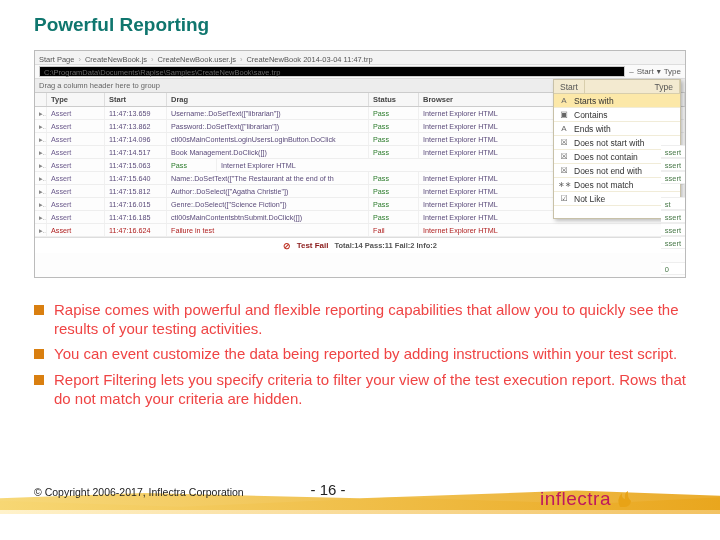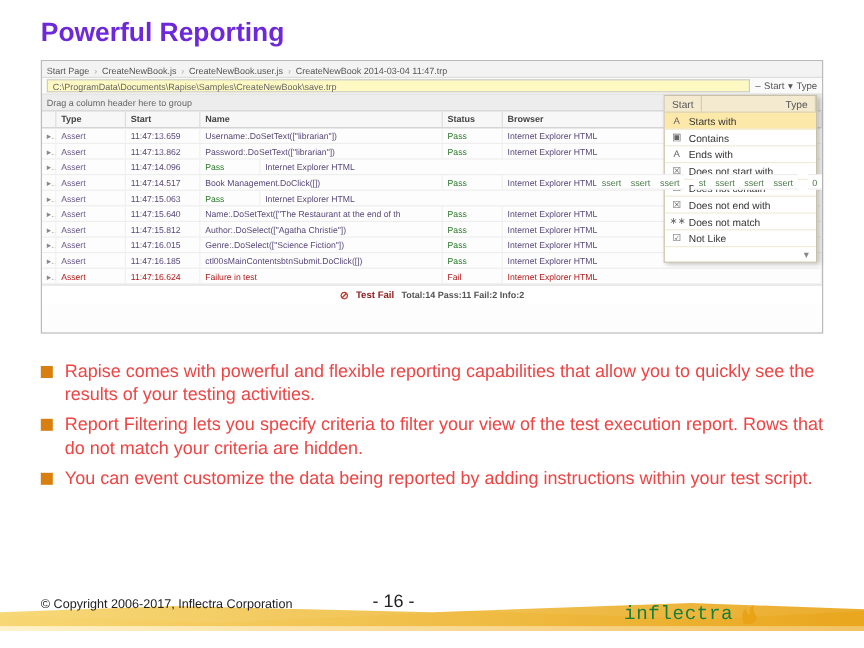--- a/index.html
+++ b/index.html
@@ -1,25 +1,25 @@
 <!DOCTYPE html>
 <html><head>
 <meta charset="utf-8">
 <style>
   * { box-sizing: border-box; margin: 0; padding: 0; }
   body { width: 720px; height: 540px; font-family: Arial, sans-serif; background:#fff; position:relative; overflow:hidden; }
   .slide { width:720px; height:540px; position:relative; }
-  .title { font-size:22px; font-weight:bold; color:#6d28d9; padding:14px 0 0 34px; }
+  .title { font-size:19px; font-weight:bold; color:#0f766e; padding:14px 0 0 34px; }
   
   .shot { position:absolute; left:34px; top:50px; width:652px; height:228px; border:1px solid #bbb; background:#fdfdfd; font-size:8px; color:#333; }
   .crumb { height:14px; background:#f3f3f3; border-bottom:1px solid #ddd; display:flex; align-items:flex-end; gap:4px; padding:0 4px; font-size:7.5px; color:#555;}
   .crumb .seg { display:flex; align-items:center; gap:2px; }
   .crumb .sep { color:#aaa; }
   .pathbar { height:14px; border-bottom:1px solid #ddd; display:flex; align-items:center; padding:0 4px; font-size:7.5px; color:#666; background:#fafafa;}
-  .pathbar .path { flex:1; border:1px solid #ccc; height:11px; line-height:11px; padding:0 4px; background:#fef9c3; margin-right:4px;}
+  .pathbar .path { flex:1; border:1px solid #ccc; height:11px; line-height:11px; padding:0 4px; background:#000000; margin-right:4px;}
   .pathbar .controls { display:flex; gap:3px; align-items:center;}
   .pathbar .ctrl { color:#555; font-size:8px; }
   .ghdr { height:14px; background:#ededed; border-bottom:1px solid #ccc; padding:0 4px; line-height:14px; color:#666; font-size:7.5px; }
   .cols { height:14px; display:flex; border-bottom:1px solid #ccc; background:#f7f7f7; }
   .cols div { border-right:1px solid #ddd; line-height:14px; padding:0 4px; font-size:7.5px; color:#444; font-weight:bold;}
   .col-exp { width:12px; }
   .col-type { width:58px; }
   .col-start { width:62px; }
   .col-name { width:202px; }
   .col-status { width:50px; }
@@ -40,36 +40,36 @@
   
   .filterdd { position:absolute; right:4px; top:28px; width:128px; background:#fff; border:1px solid #c8c1a8; box-shadow:2px 2px 4px rgba(0,0,0,0.25); font-size:8.5px; }
   .filterdd .hdr { background:#f3ead0; border-bottom:1px solid #d8ceac; height:14px; line-height:14px; display:flex; }
   .filterdd .hdr span { padding:0 6px; color:#555; border-right:1px solid #d8ceac; }
   .filterdd .hdr .spacer{ flex:1; border:none;}
   .filterdd .item { height:14px; line-height:14px; padding:0 4px; display:flex; align-items:center; gap:4px; border-bottom:1px solid #f1ecd8; color:#333;}
   .filterdd .item.sel { background:#fce8a8; }
   .filterdd .glyph { width:12px; display:inline-block; text-align:center; color:#666; font-size:8px;}
   .filterdd .end { text-align:right; padding:0 6px; height:12px; line-height:12px; color:#888;}
   
-  .rbadges { position:absolute; right:0; top:94px; display:flex; flex-direction:row; gap:0; }
+  .rbadges { position:absolute; right:0; top:94px; display:flex; flex-direction:column; gap:0; }
   .rbadge { font-size:7.5px; color:#4a7a4a; background:#fff; border-top:1px solid #eee; border-bottom:1px solid #eee; height:13px; line-height:13px; padding:0 4px;}
   .rbadge.gap { height:13px; visibility:hidden; }
   
   .bullets { position:absolute; left:34px; top:300px; width:652px; font-size:15px; color:#ef4444; line-height:1.28; }
   .bullets .b { display:flex; margin-bottom:6px; }
   .bullets .sq { width:10px; height:10px; background:#d97f10; margin-top:5px; margin-right:10px; flex-shrink:0; }
   .bullets .txt { flex:1; }
   
-  .footer { position:absolute; left:0; bottom:0; width:656px; height:58px; }
+  .footer { position:absolute; left:0; bottom:12px; width:656px; height:58px; }
   .wave1 { position:absolute; left:0; bottom:18px; width:720px; height:26px; background:linear-gradient(90deg,#f6d46a,#e8a316); clip-path: polygon(0 100%,0 55%,20% 35%,50% 55%,80% 25%,100% 45%,100% 100%); opacity:0.9;}
   .wave2 { position:absolute; left:0; bottom:14px; width:720px; height:24px; background:linear-gradient(90deg,#fff0c2,#f0b848); clip-path: polygon(0 100%,0 45%,25% 70%,55% 30%,82% 58%,100% 30%,100% 100%); opacity:0.85;}
   .copyright { position:absolute; left:34px; bottom:30px; font-size:10.5px; color:#222; }
   .pagenum { position:absolute; left:50%; transform:translateX(-50%); bottom:30px; font-size:15px; color:#222; }
   .logo { position:absolute; right:22px; bottom:18px; display:flex; align-items:center; gap:3px; }
-  .logo .txt { font-size:16px; color:#15803d; letter-spacing:0.5px; font-family: Liberation Mono, monospace; }
+  .logo .txt { font-size:19px; color:#be185d; letter-spacing:0.5px; font-family: Liberation Sans, sans-serif; }
   .logo svg { width:20px; height:20px; }
 </style>
 </head>
 <body>
 <div class="slide">
 
 <div class="title">Powerful Reporting</div>
 
 <div class="shot">
   <div class="crumb">
@@ -88,21 +88,21 @@
       <span class="ctrl">Start</span>
       <span class="ctrl">▾</span>
       <span class="ctrl">Type</span>
     </div>
   </div>
   <div class="ghdr">Drag a column header here to group</div>
   <div class="cols">
     <div class="col-exp"></div>
     <div class="col-type">Type</div>
     <div class="col-start">Start</div>
-    <div class="col-name">Name</div>
+    <div class="col-name">Drag</div>
     <div class="col-status">Status</div>
     <div class="col-browser">Browser</div>
   </div>
   <div class="rows" id="rows">
         <div class="row">
           <div class="exp">▸</div>
           <div class="type">Assert</div>
           <div class="start">11:47:13.659</div>
           <div class="name">Username:.DoSetText(["librarian"])</div>
           <div class="status">Pass</div>
@@ -113,20 +113,21 @@
           <div class="type">Assert</div>
           <div class="start">11:47:13.862</div>
           <div class="name">Password:.DoSetText(["librarian"])</div>
           <div class="status">Pass</div>
           <div class="browser">Internet Explorer HTML</div>
         </div>
         <div class="row">
           <div class="exp">▸</div>
           <div class="type">Assert</div>
           <div class="start">11:47:14.096</div>
+          <div class="name">ctl00sMainContentsLoginUsersLoginButton.DoClick</div>
           <div class="status">Pass</div>
           <div class="browser">Internet Explorer HTML</div>
         </div>
         <div class="row">
           <div class="exp">▸</div>
           <div class="type">Assert</div>
           <div class="start">11:47:14.517</div>
           <div class="name">Book Management.DoClick([])</div>
           <div class="status">Pass</div>
           <div class="browser">Internet Explorer HTML</div>
@@ -242,25 +243,25 @@
       </div>
 </div>
 
 <div class="bullets">
   <div class="b">
         <div class="sq"></div>
         <div class="txt">Rapise comes with powerful and flexible reporting capabilities that allow you to quickly see the results of your testing activities.</div>
       </div>
   <div class="b">
         <div class="sq"></div>
-        <div class="txt">Report Filtering lets you specify criteria to filter your view of the test execution report. Rows that do not match your criteria are hidden.</div>
+        <div class="txt">You can event customize the data being reported by adding instructions within your test script.</div>
       </div>
   <div class="b">
         <div class="sq"></div>
-        <div class="txt">You can event customize the data being reported by adding instructions within your test script.</div>
+        <div class="txt">Report Filtering lets you specify criteria to filter your view of the test execution report. Rows that do not match your criteria are hidden.</div>
       </div>
 </div>
 
 <div class="footer">
   <div class="wave2"></div>
   <div class="wave1"></div>
   <div class="copyright">© Copyright 2006-2017, Inflectra Corporation</div>
   <div class="pagenum">- 16 -</div>
   <div class="logo">
     <span class="txt">inflectra</span>

